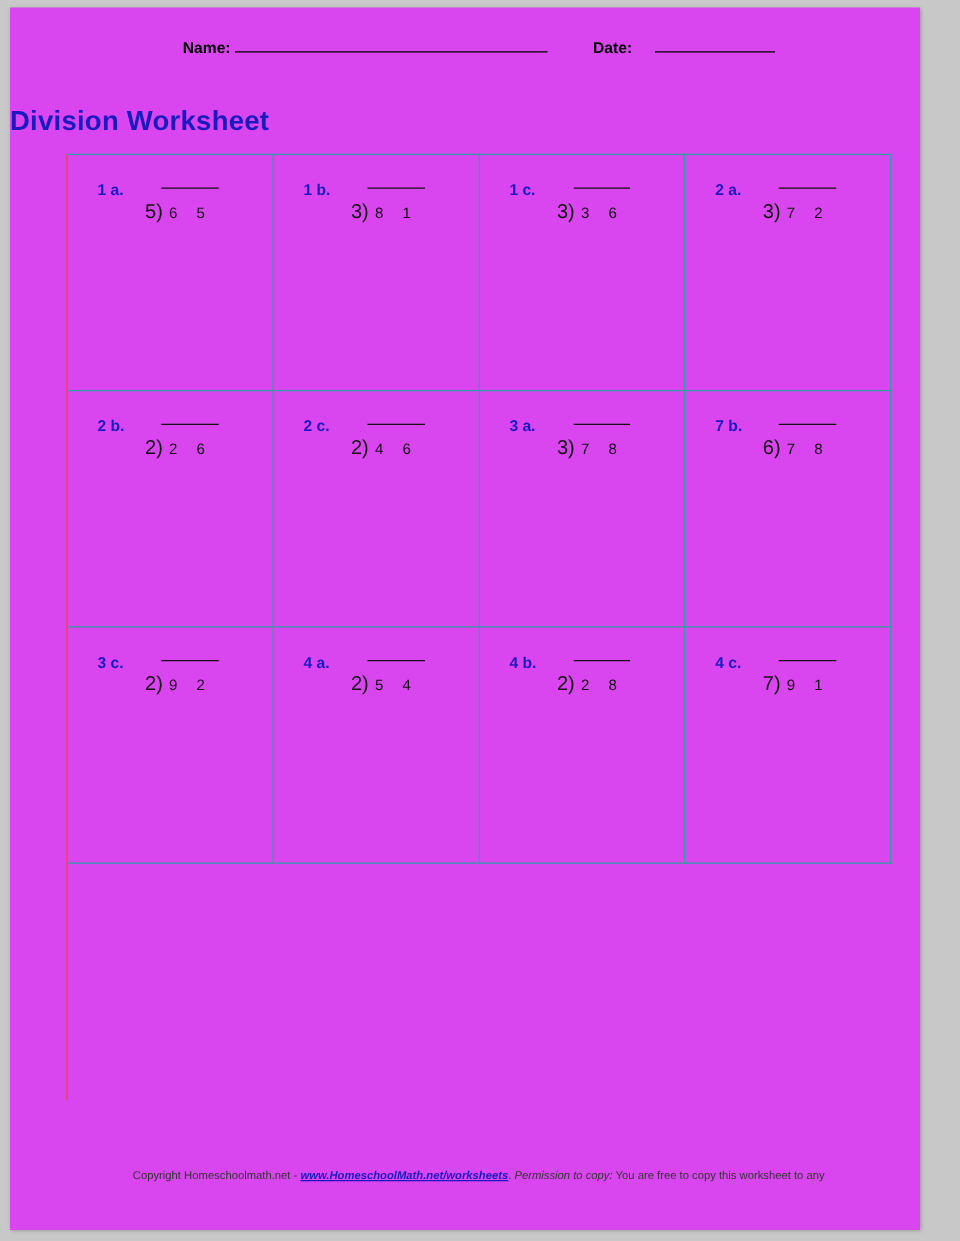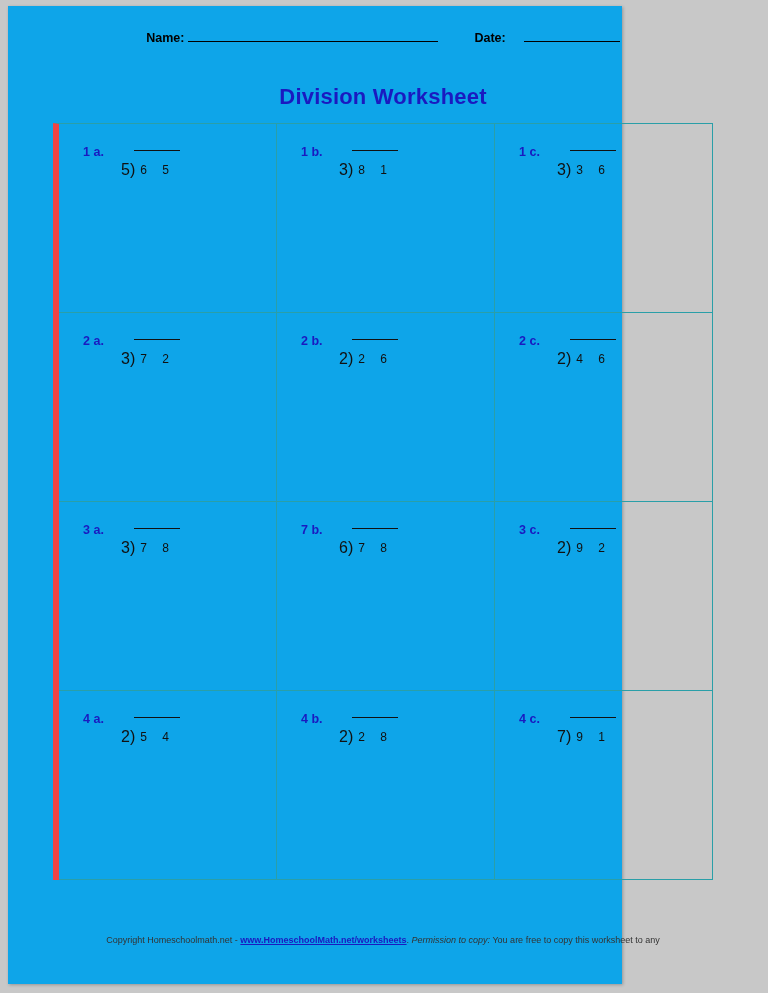--- a/index.html
+++ b/index.html
@@ -10,24 +10,25 @@
     width: 768px;
     height: 993px;
     background: #c8c8c8;
     font-family: "Liberation Sans", sans-serif;
     overflow: hidden;
   }
   .page {
     position: absolute;
     left: 8px;
     top: 6px;
-    width: 614px;
+    width: 706px;
     height: 978px;
-    background: #0ea5e9;
+    background: #d946ef;
     box-shadow: 1px 1px 3px rgba(0,0,0,0.25);
+    padding-left: 22px;
   }
   
   .header-row {
     position: absolute;
     left: 0;
     top: 24px;
     width: 750px;
     display: flex;
     justify-content: center;
     align-items: baseline;
@@ -48,37 +49,36 @@
     display: inline-block;
     width: 96px;
     border-bottom: 1px solid #000;
     height: 11px;
   }
   .worksheet-title {
     position: absolute;
     top: 78px;
     left: 0;
     width: 750px;
-    text-align: center;
     font-size: 22px;
     font-weight: bold;
     color: #1a1ac0;
     letter-spacing: 0.2px;
   }
   
   .grid {
     position: absolute;
     left: 45px;
     top: 117px;
     width: 660px;
-    border-left: 6px solid #ef4444;
+    border-left: 1px solid #ef4444;
     border-top: 1px solid #2a9fa8;
     box-sizing: border-box;
     display: grid;
-    grid-template-columns: repeat(3, 1fr);
+    grid-template-columns: repeat(4, 1fr);
     grid-template-rows: repeat(4, 189px);
   }
   .cell {
     border-right: 1px solid #2a9fa8;
     border-bottom: 1px solid #2a9fa8;
     position: relative;
     box-sizing: border-box;
   }
   .cell-label {
     position: absolute;
@@ -126,20 +126,21 @@
     width: 750px;
     text-align: center;
     font-size: 9px;
     color: #333;
     line-height: 13px;
   }
   .footer a, .footer .link {
     color: #1a1ac0;
     text-decoration: underline;
     font-weight: bold;
+    font-style: italic;
   }
   .footer .italic { font-style: italic; margin-top: 24px; }
 </style>
 </head>
 <body>
 
 <div class="page">
 
   <div class="header-row">
     <span class="name-label">Name:</span>

